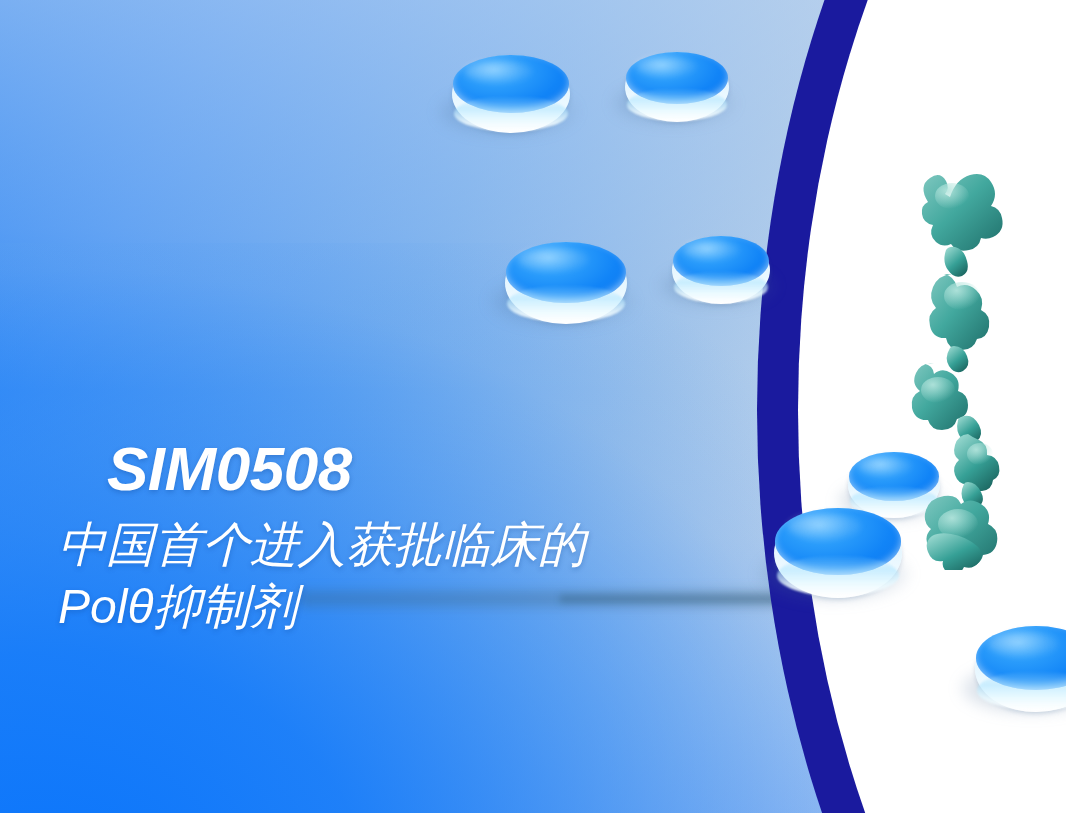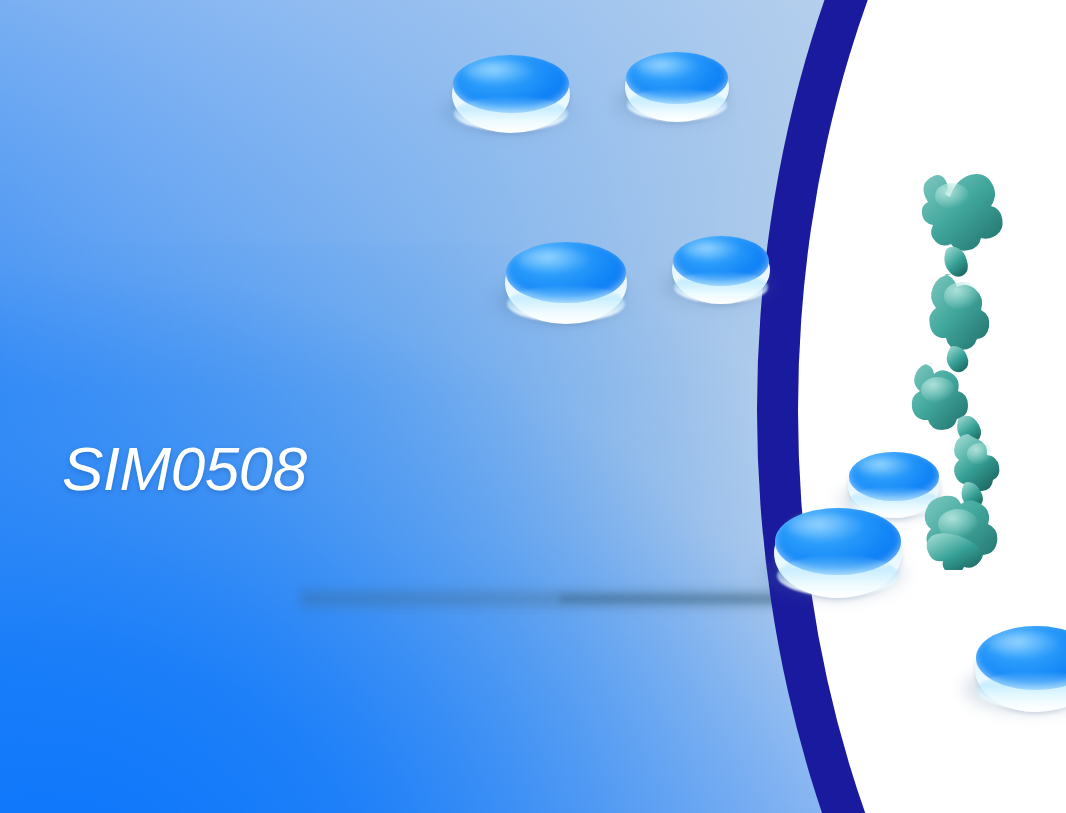--- a/index.html
+++ b/index.html
@@ -189,25 +189,26 @@
 
   
   .headline {
     position:absolute;
     left:58px; top:438px;
     color:#ffffff;
     text-shadow:0 2px 5px rgba(10,60,140,0.30);
   }
   .hl-title {
     font-size:62px;
-    font-weight:normal;
+    font-weight:bold;
     font-style:italic;
     letter-spacing:-0.5px;
     line-height:1.0;
     padding-left:4px;
+    margin-left:45px;
   }
   .hl-sub {
     margin-top:14px;
     font-size:48px;
     font-style:italic;
     font-weight:normal;
     line-height:1.30;
     letter-spacing:0px;
     white-space:nowrap;
   }
@@ -320,15 +321,19 @@
       <path d="M76 326 q-5 10 0 18 q6 10 14 5 q8 -5 3 -15 q-5 -10 -13 -10 q-3 0 -4 2z" fill="url(#tealB)"></path>
 
       <path d="M56 338 q-14 2 -18 14 q-4 12 5 19 q-8 8 -2 19 q7 12 20 8 q4 11 17 11 q14 0 17 -12 q12 -1 14 -13 q2 -13 -9 -18 q4 -13 -7 -20 q-11 -7 -20 0 q-4 -10 -17 -8z" fill="url(#tealA)"></path>
       <ellipse cx="70" cy="366" rx="20" ry="15" fill="url(#tealHi)"></ellipse>
       <path d="M44 378 q-8 6 -4 16 q4 11 15 9 q-2 9 7 12 q10 3 14 -6 q9 3 15 -5 q6 -9 -2 -16 q-12 -10 -26 -12 q-12 -2 -19 2z" fill="url(#tealB)"></path>
     </svg>
   </div>
 
   <div class="headline">
     <div class="hl-title">SIM0508</div>
+    <div class="hl-sub">
+      <span class="ln">中国首个进入获批临床的</span>
+      <span class="ln">Polθ抑制剂</span>
+    </div>
   </div>
 
 </div>
 
 </body></html>

